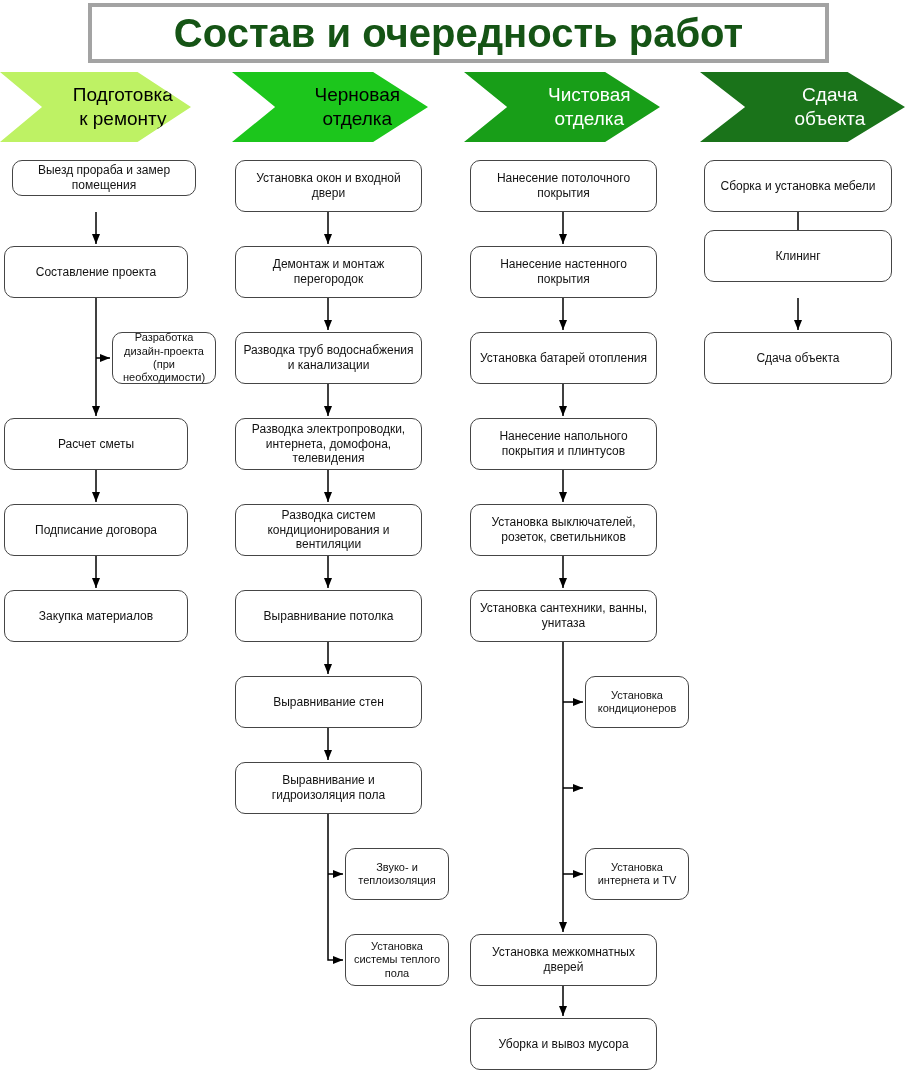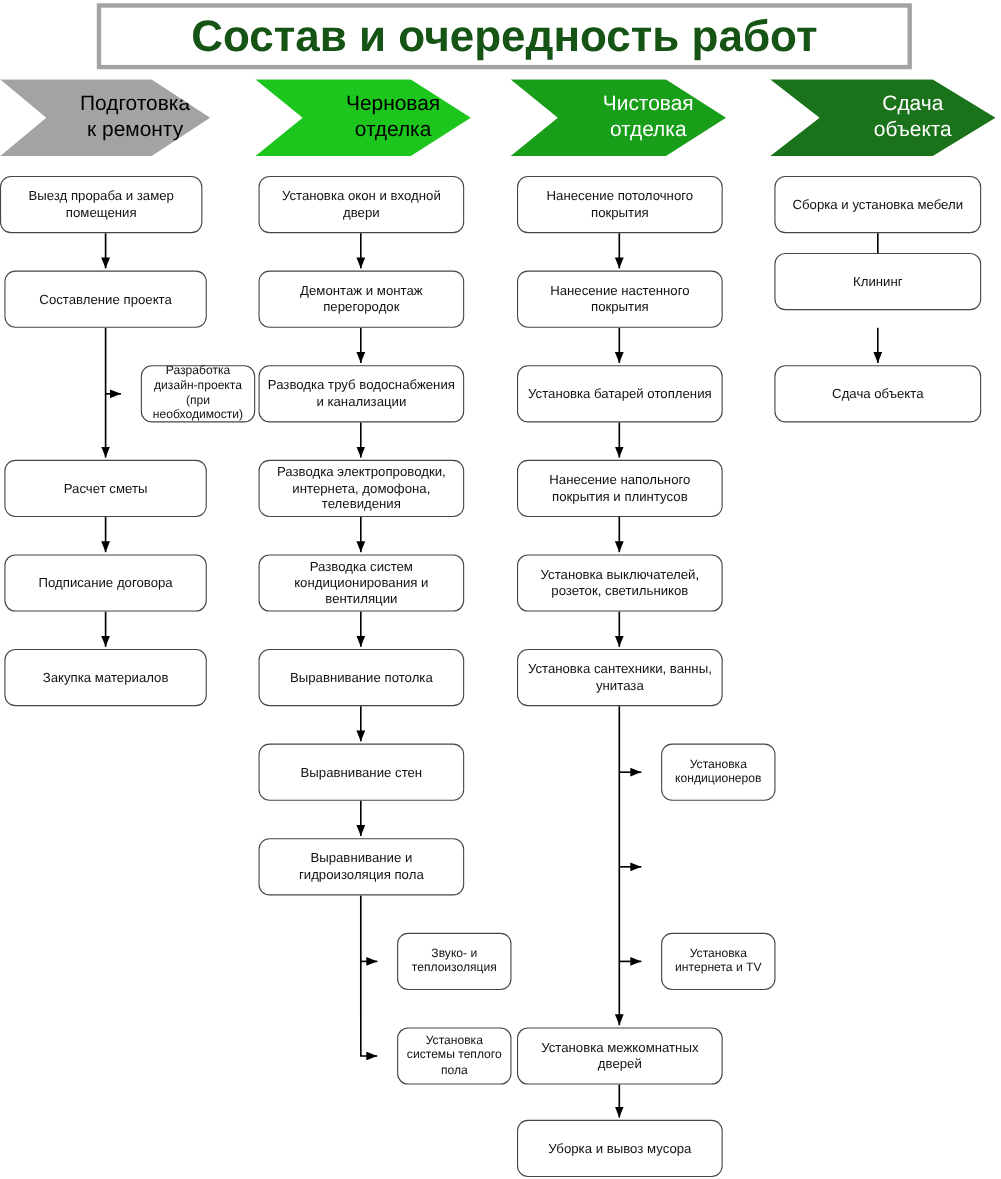--- a/index.html
+++ b/index.html
@@ -22,21 +22,21 @@
   .ch0 { left:0px;   width:191px; }
   .ch1 { left:232px; width:196px; }
   .ch2 { left:464px; width:196px; }
   .ch3 { left:700px; width:205px; }
   .node {
     position:absolute; box-sizing:border-box; background:#ffffff;
     border:1px solid #454545; border-radius:10px;
     display:flex; align-items:center; justify-content:center; text-align:center;
     font-size:12px; line-height:1.22; color:#121212; padding:2px 7px;
   }
-  .node.side { font-size:11px; padding:2px 5px;margin-left:16px; }
+  .node.side { font-size:11px; padding:2px 5px; }
   .connectors { position:absolute; left:0; top:0; pointer-events:none; }
 </style>
 </head>
 <body>
 
 <div class="canvas">
 
   <div class="title-box">Состав и очередность работ</div>
 
   <svg class="connectors" width="910" height="1072" viewBox="0 0 910 1072">
@@ -71,26 +71,26 @@
       <path d="M563,702 H583"></path>
       <path d="M563,788 H583"></path>
       <path d="M563,874 H583"></path>
       <path d="M563,986 V1016"></path>
 
       <path d="M798,212 V244"></path>
       <path d="M798,298 V330"></path>
     </g>
   </svg>
 
-  <div class="chevron ch0" style="background: #a3a3a3; color: rgb(0, 0, 0);">Подготовка к ремонту</div>
+  <div class="chevron ch0" style="background: #bef264; color: rgb(0, 0, 0);">Подготовка к ремонту</div>
   <div class="chevron ch1" style="background: rgb(28, 198, 28); color: rgb(0, 0, 0);">Черновая отделка</div>
   <div class="chevron ch2" style="background: rgb(24, 158, 24); color: #ffffff;">Чистовая отделка</div>
   <div class="chevron ch3" style="background: rgb(26, 115, 26); color: rgb(255, 255, 255);">Сдача объекта</div>
 
-  <div class="node" style="left:0;top:160px;width:184px;height:52px">Выезд прораба и замер помещения</div>
+  <div class="node" style="left:12px;top:160px;width:184px;height:36px">Выезд прораба и замер помещения</div>
   <div class="node" style="left:4px;top:246px;width:184px;height:52px">Составление проекта</div>
   <div class="node side" style="left:112px;top:332px;width:104px;height:52px">Разработка дизайн-проекта (при необходимости)</div>
   <div class="node" style="left:4px;top:418px;width:184px;height:52px">Расчет сметы</div>
   <div class="node" style="left:4px;top:504px;width:184px;height:52px">Подписание договора</div>
   <div class="node" style="left:4px;top:590px;width:184px;height:52px">Закупка материалов</div>
 
   <div class="node" style="left:235px;top:160px;width:187px;height:52px">Установка окон и входной двери</div>
   <div class="node" style="left:235px;top:246px;width:187px;height:52px">Демонтаж и монтаж перегородок</div>
   <div class="node" style="left:235px;top:332px;width:187px;height:52px">Разводка труб водоснабжения и канализации</div>
   <div class="node" style="left:235px;top:418px;width:187px;height:52px">Разводка электропроводки, интернета, домофона, телевидения</div>

